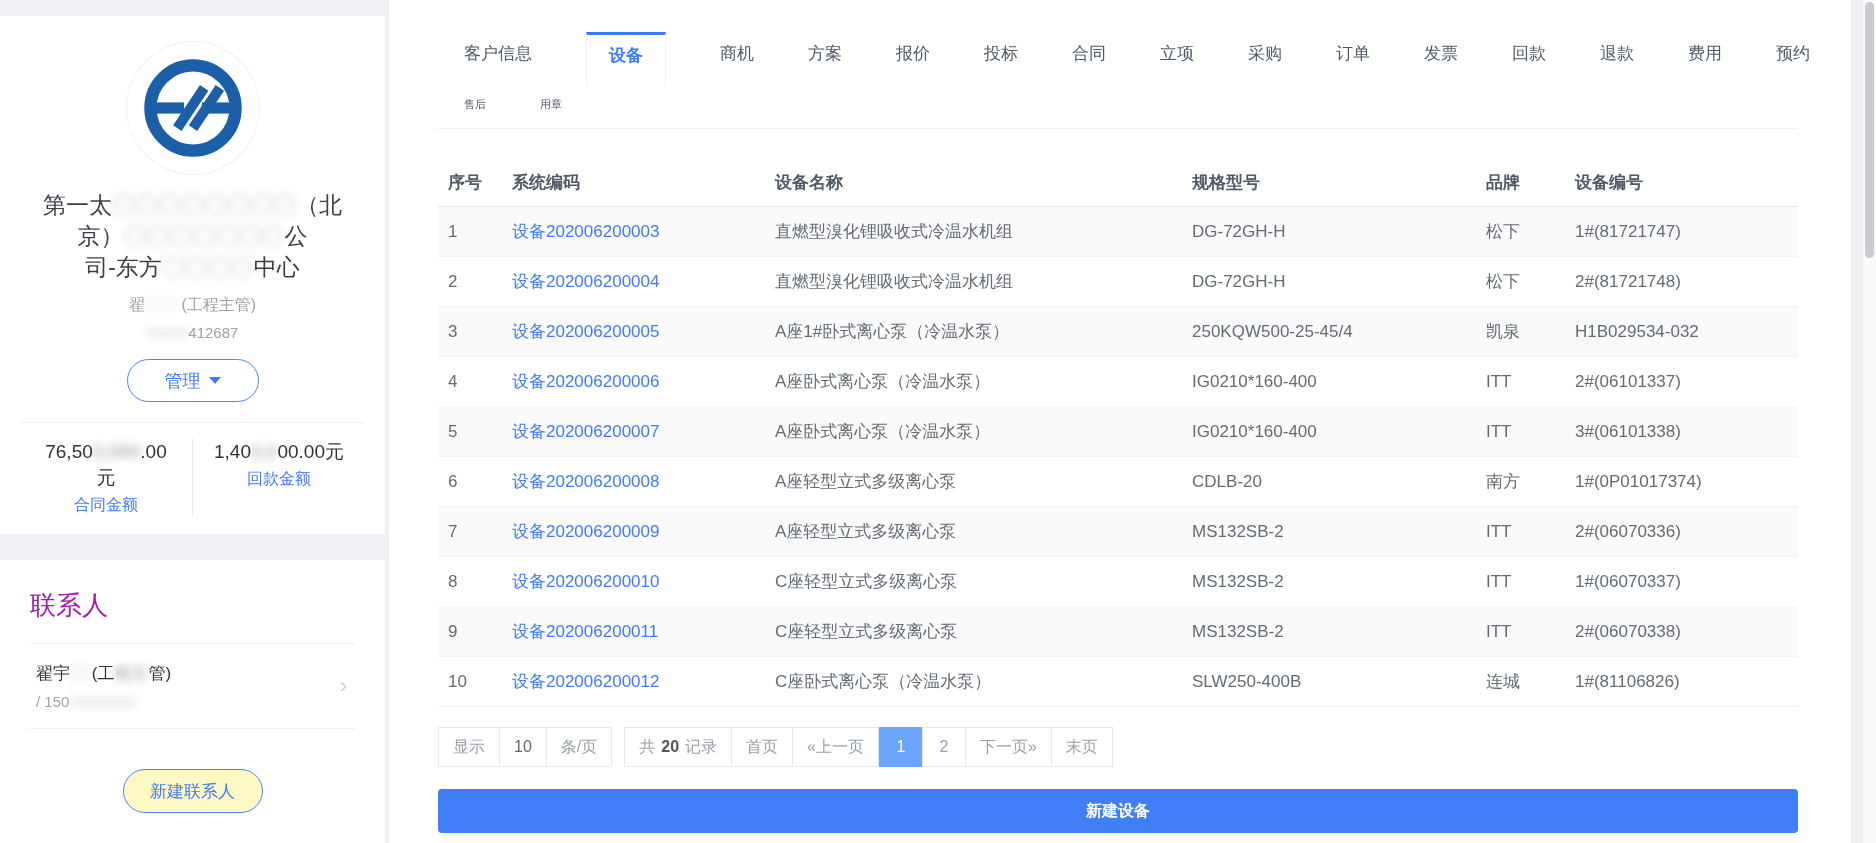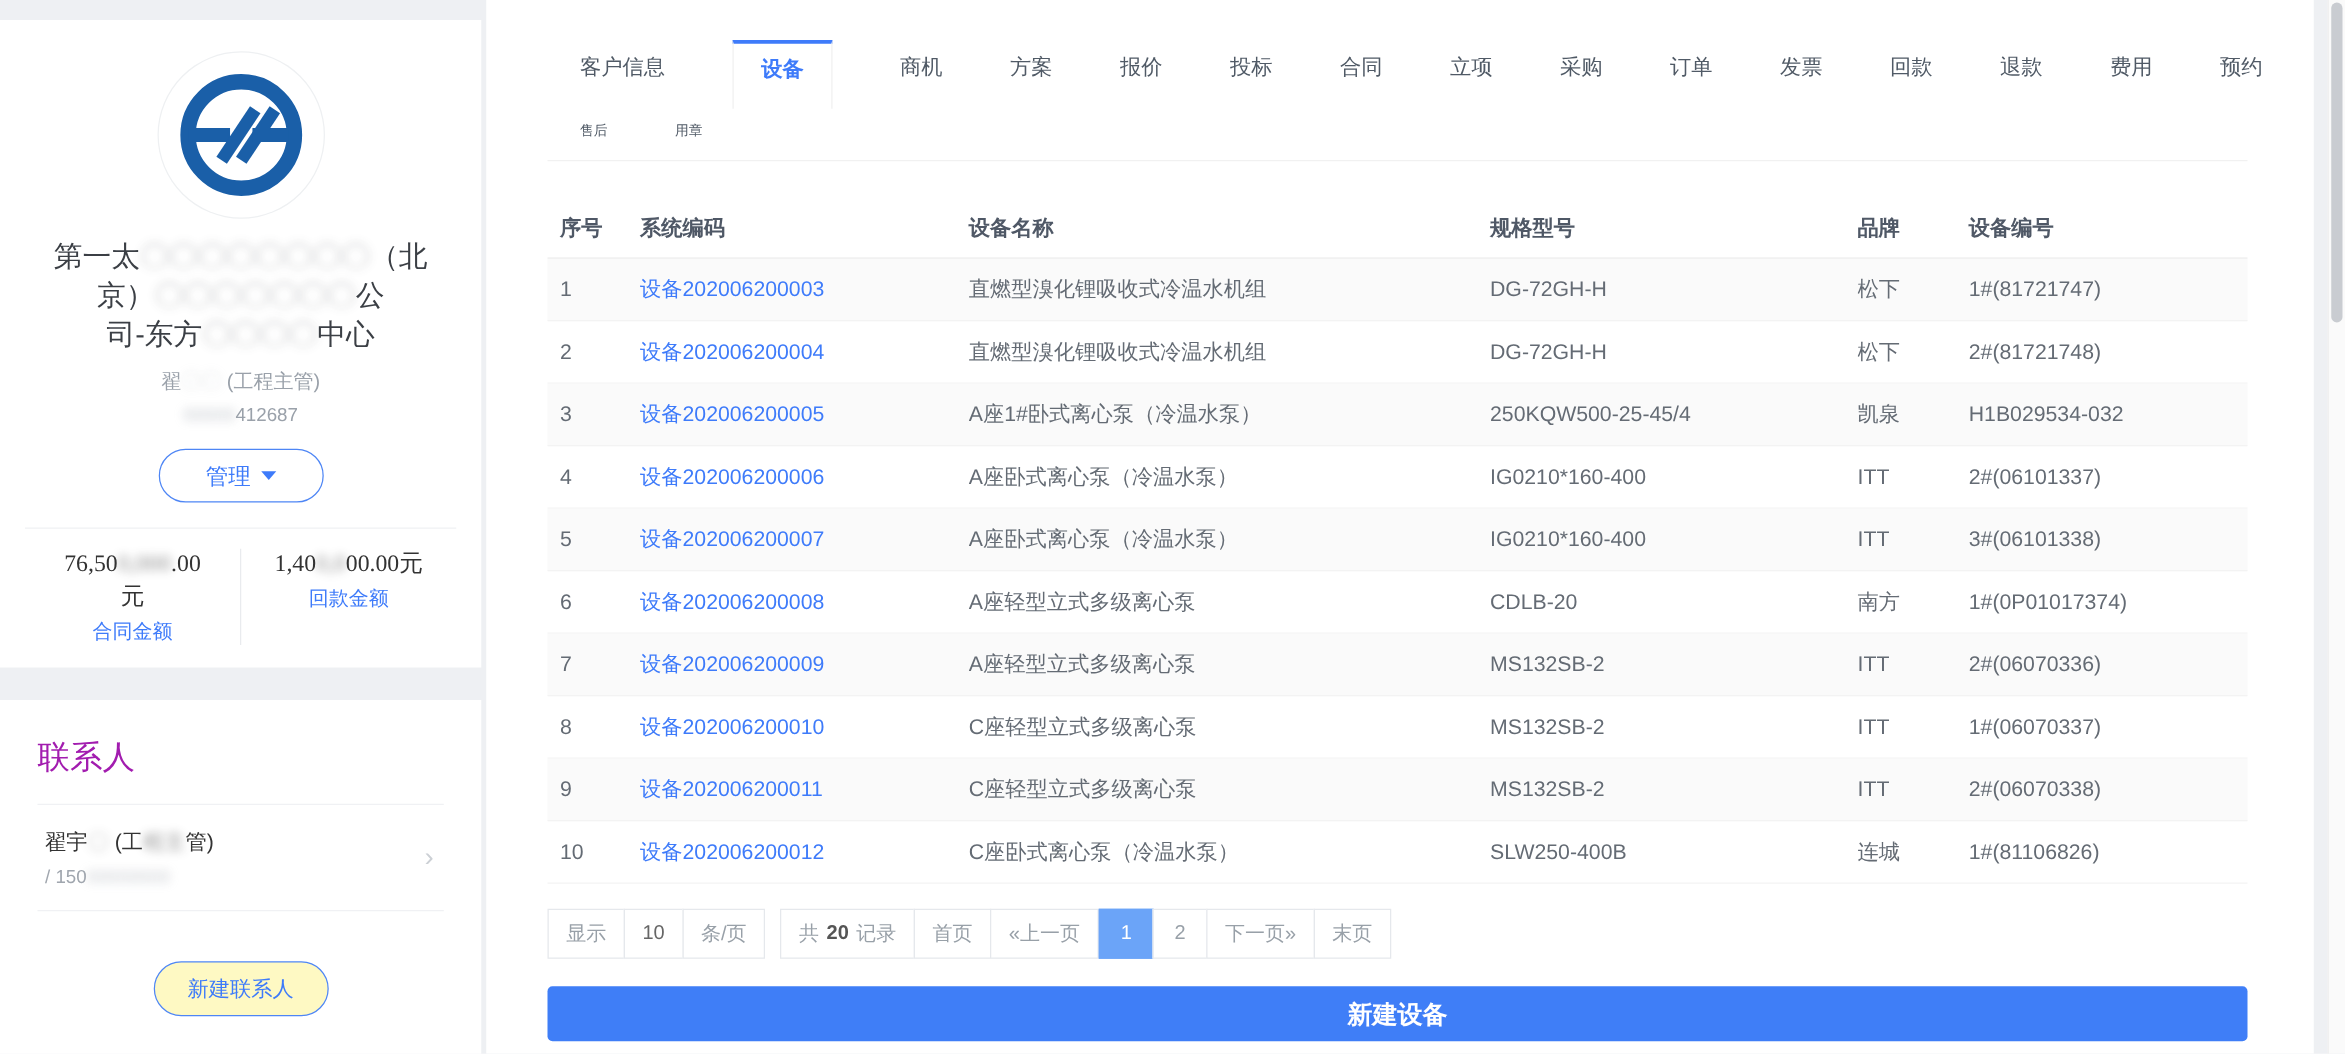--- a/index.html
+++ b/index.html
@@ -22,21 +22,21 @@
   .owner-line { margin-top:12px; font-size:16px; color:#9aa1aa; }
   .phone-line { margin-top:8px; font-size:15px; color:#9aa1aa; }
   .manage-btn { margin:18px auto 0; width:132px; height:43px; border:1px solid #4e86f5;
     border-radius:22px; color:#3e7bfa; font-size:18px; background:#fff;
     display:flex; align-items:center; justify-content:center; gap:8px; cursor:pointer; }
   .caret-down { width:0; height:0; border-left:6px solid transparent;
     border-right:6px solid transparent; border-top:7px solid #3e7bfa; }
   .metrics { margin-top:20px; border-top:1px solid #f0f1f4; display:flex; padding:16px 0 18px; }
   .metric { flex:1; text-align:center; }
   .metric + .metric { border-left:1px solid #e9ebee; }
-  .metric .value { font-size:19px; color:#333; line-height:26px;font-family:Liberation Serif, serif; }
+  .metric .value { font-size:19px; color:#333; line-height:26px; }
   .metric .label { margin-top:4px; font-size:16px; color:#3e7bfa; cursor:pointer;font-family:Liberation Mono, monospace; }
 
   .contacts-card { flex:1; padding:28px 30px 0; }
   .contacts-title { font-size:26px; color:#a21caf; }
   .c-divider { border-bottom:1px solid #f0f1f4; margin-top:20px; }
   .contact-item { position:relative; padding:18px 26px 18px 6px; cursor:pointer;
     border-bottom:1px solid #f0f1f4; text-align:left; }
   .contact-name { font-size:17px; color:#333; }
   .contact-phone { margin-top:8px; font-size:15px; color:#a0a6ae; }
   .chevron-right { position:absolute; right:8px; top:50%; transform:translateY(-50%);
@@ -71,21 +71,21 @@
     display:flex; align-items:center; justify-content:center; margin-left:-1px; cursor:pointer; white-space:nowrap; }
   .pcell:first-child { margin-left:0; }
   .pcell.static { cursor:default; }
   .pcell.size-value { color:#666; }
   .pcell.count { cursor:default; gap:6px; }
   .pcell.count b { color:#555; font-weight:bold; }
   .pages { display:contents; }
   .pcell.pactive { background:#6ba4f8; border-color:#6ba4f8; color:#fff; }
 
   .new-device-btn { margin-top:22px; width:100%; height:44px; background:#3f7ef7; border:none;
-    border-radius:4px; color:#fff; font-size:20px; font-weight:bold; cursor:pointer; }
+    border-radius:4px; color:#fff; font-size:16px; font-weight:bold; cursor:pointer; }
 
   
   .scrollbar { position:absolute; right:0; top:0; width:14px; height:843px;
     background:#fafafa; border-left:1px solid #ededed; }
   .scroll-thumb { position:absolute; left:2px; top:2px; width:9px; height:256px;
     background:#c9ccd1; border-radius:5px; cursor:pointer; }
 </style>
 </head>
 <body>
 

